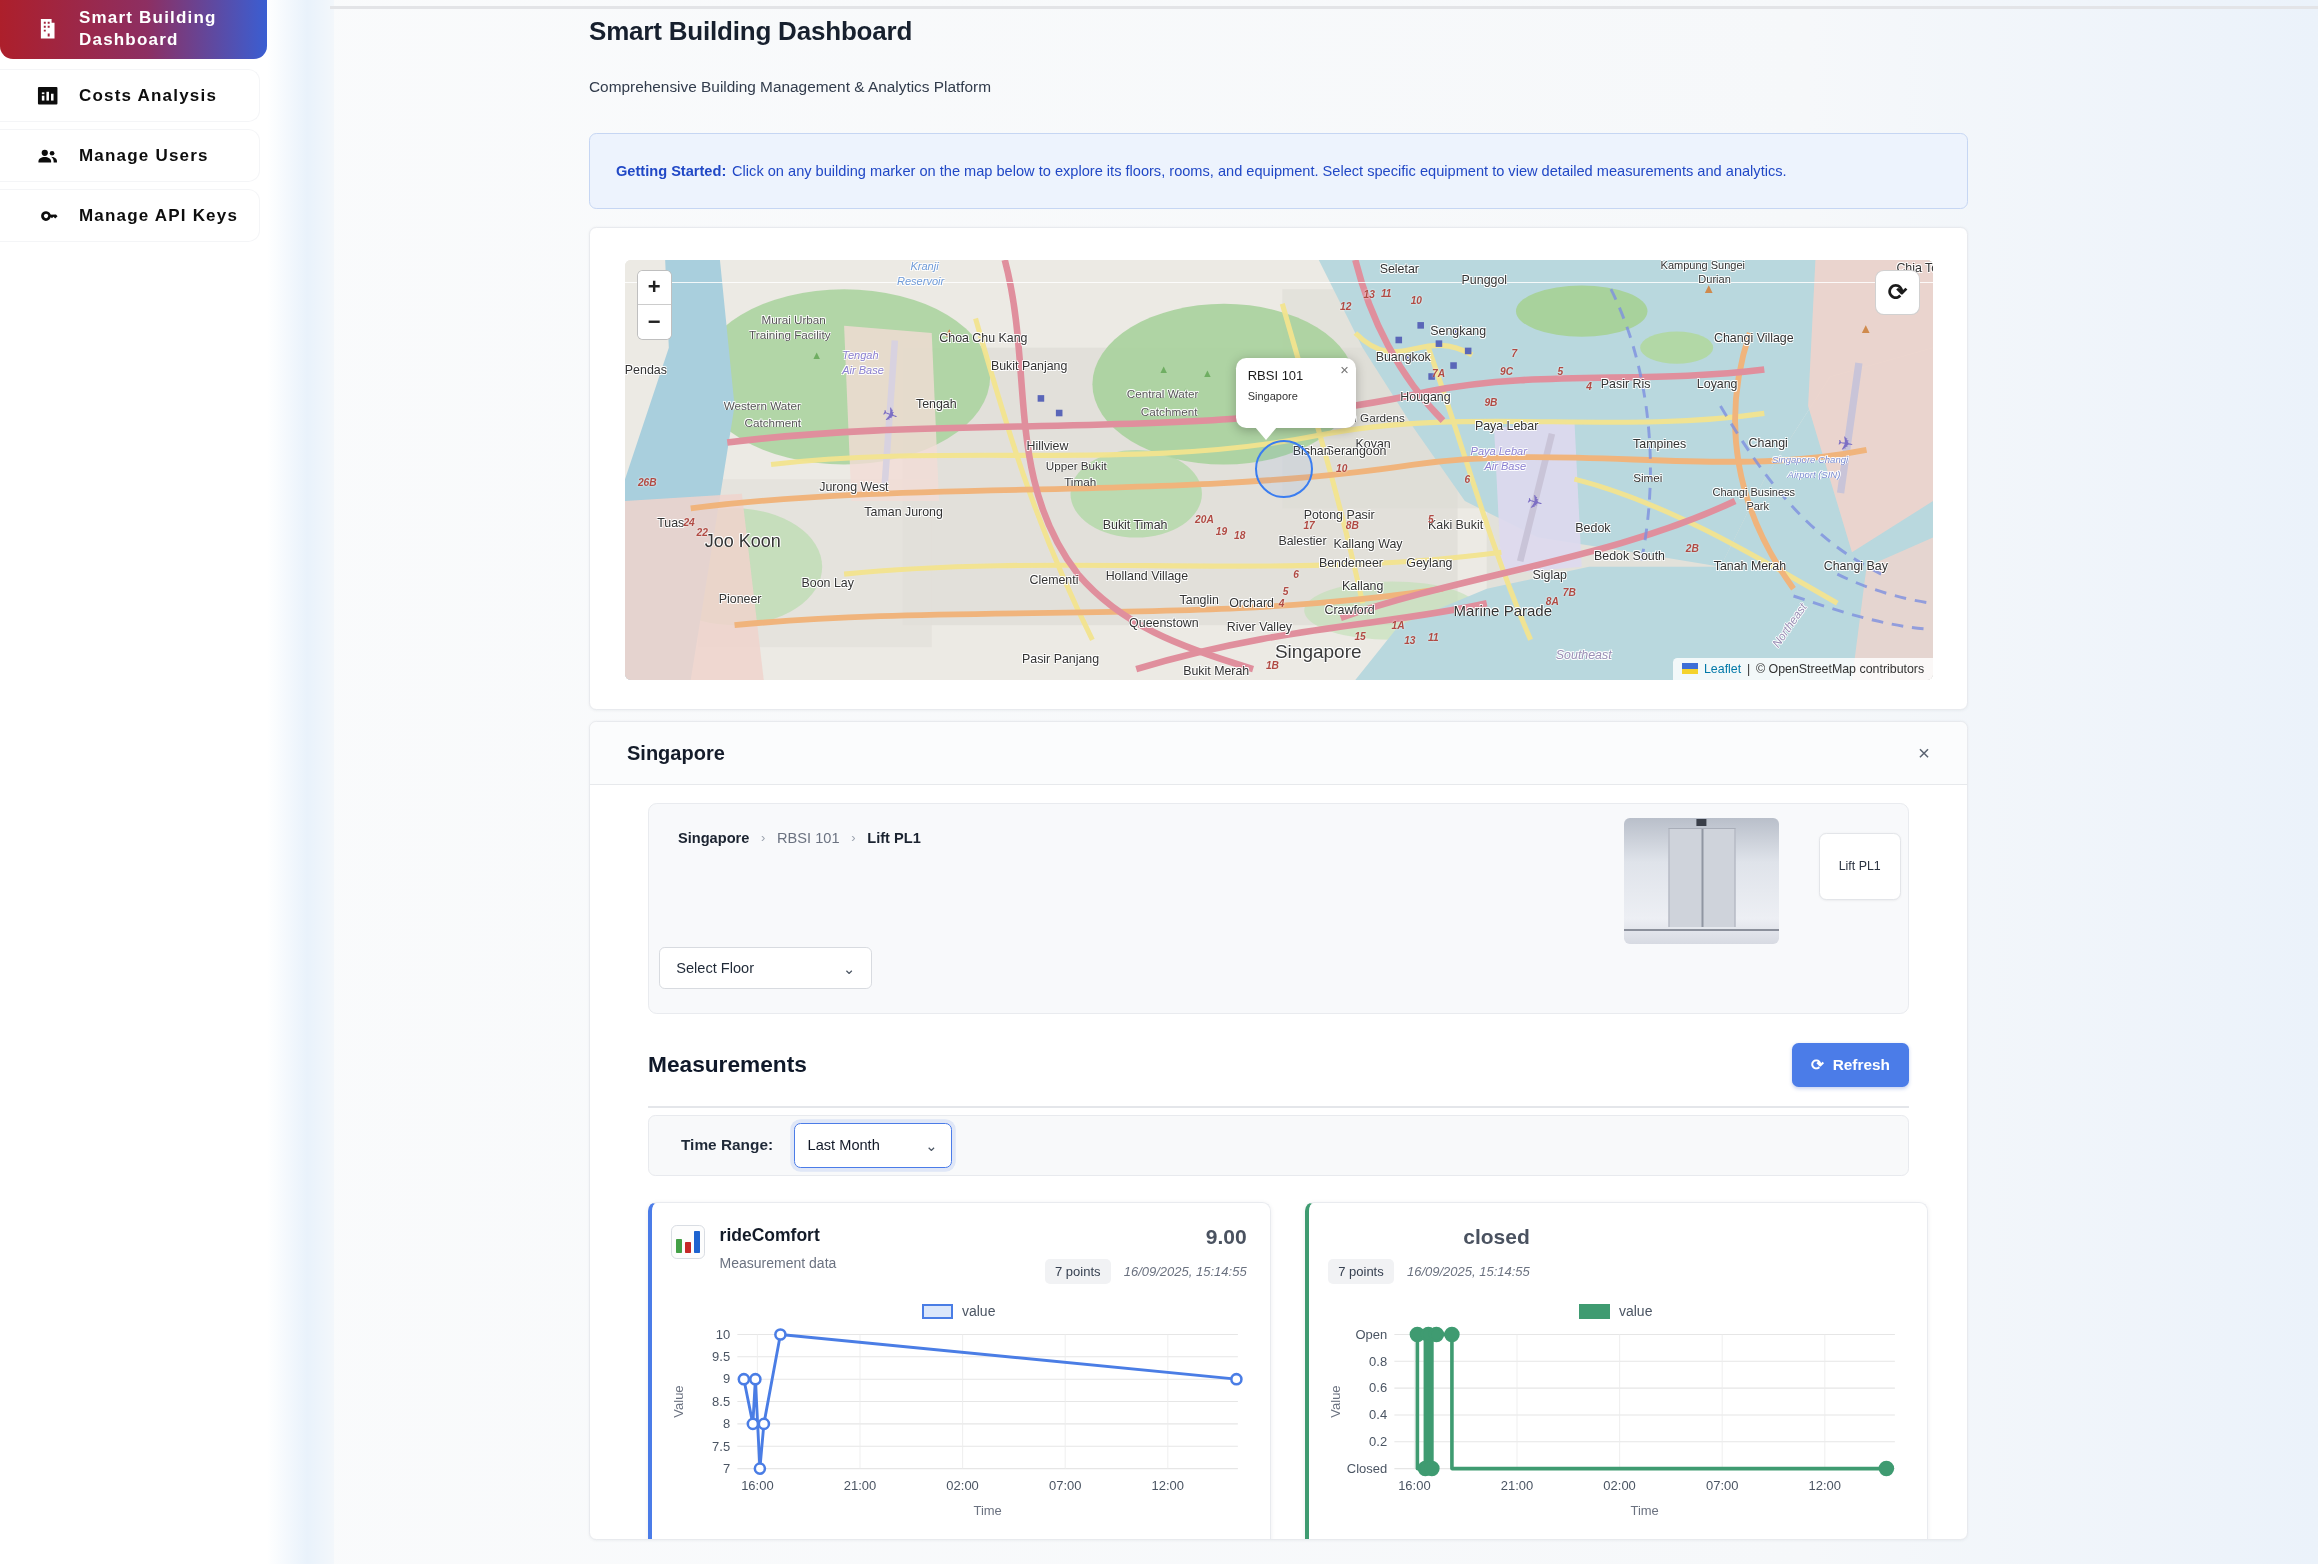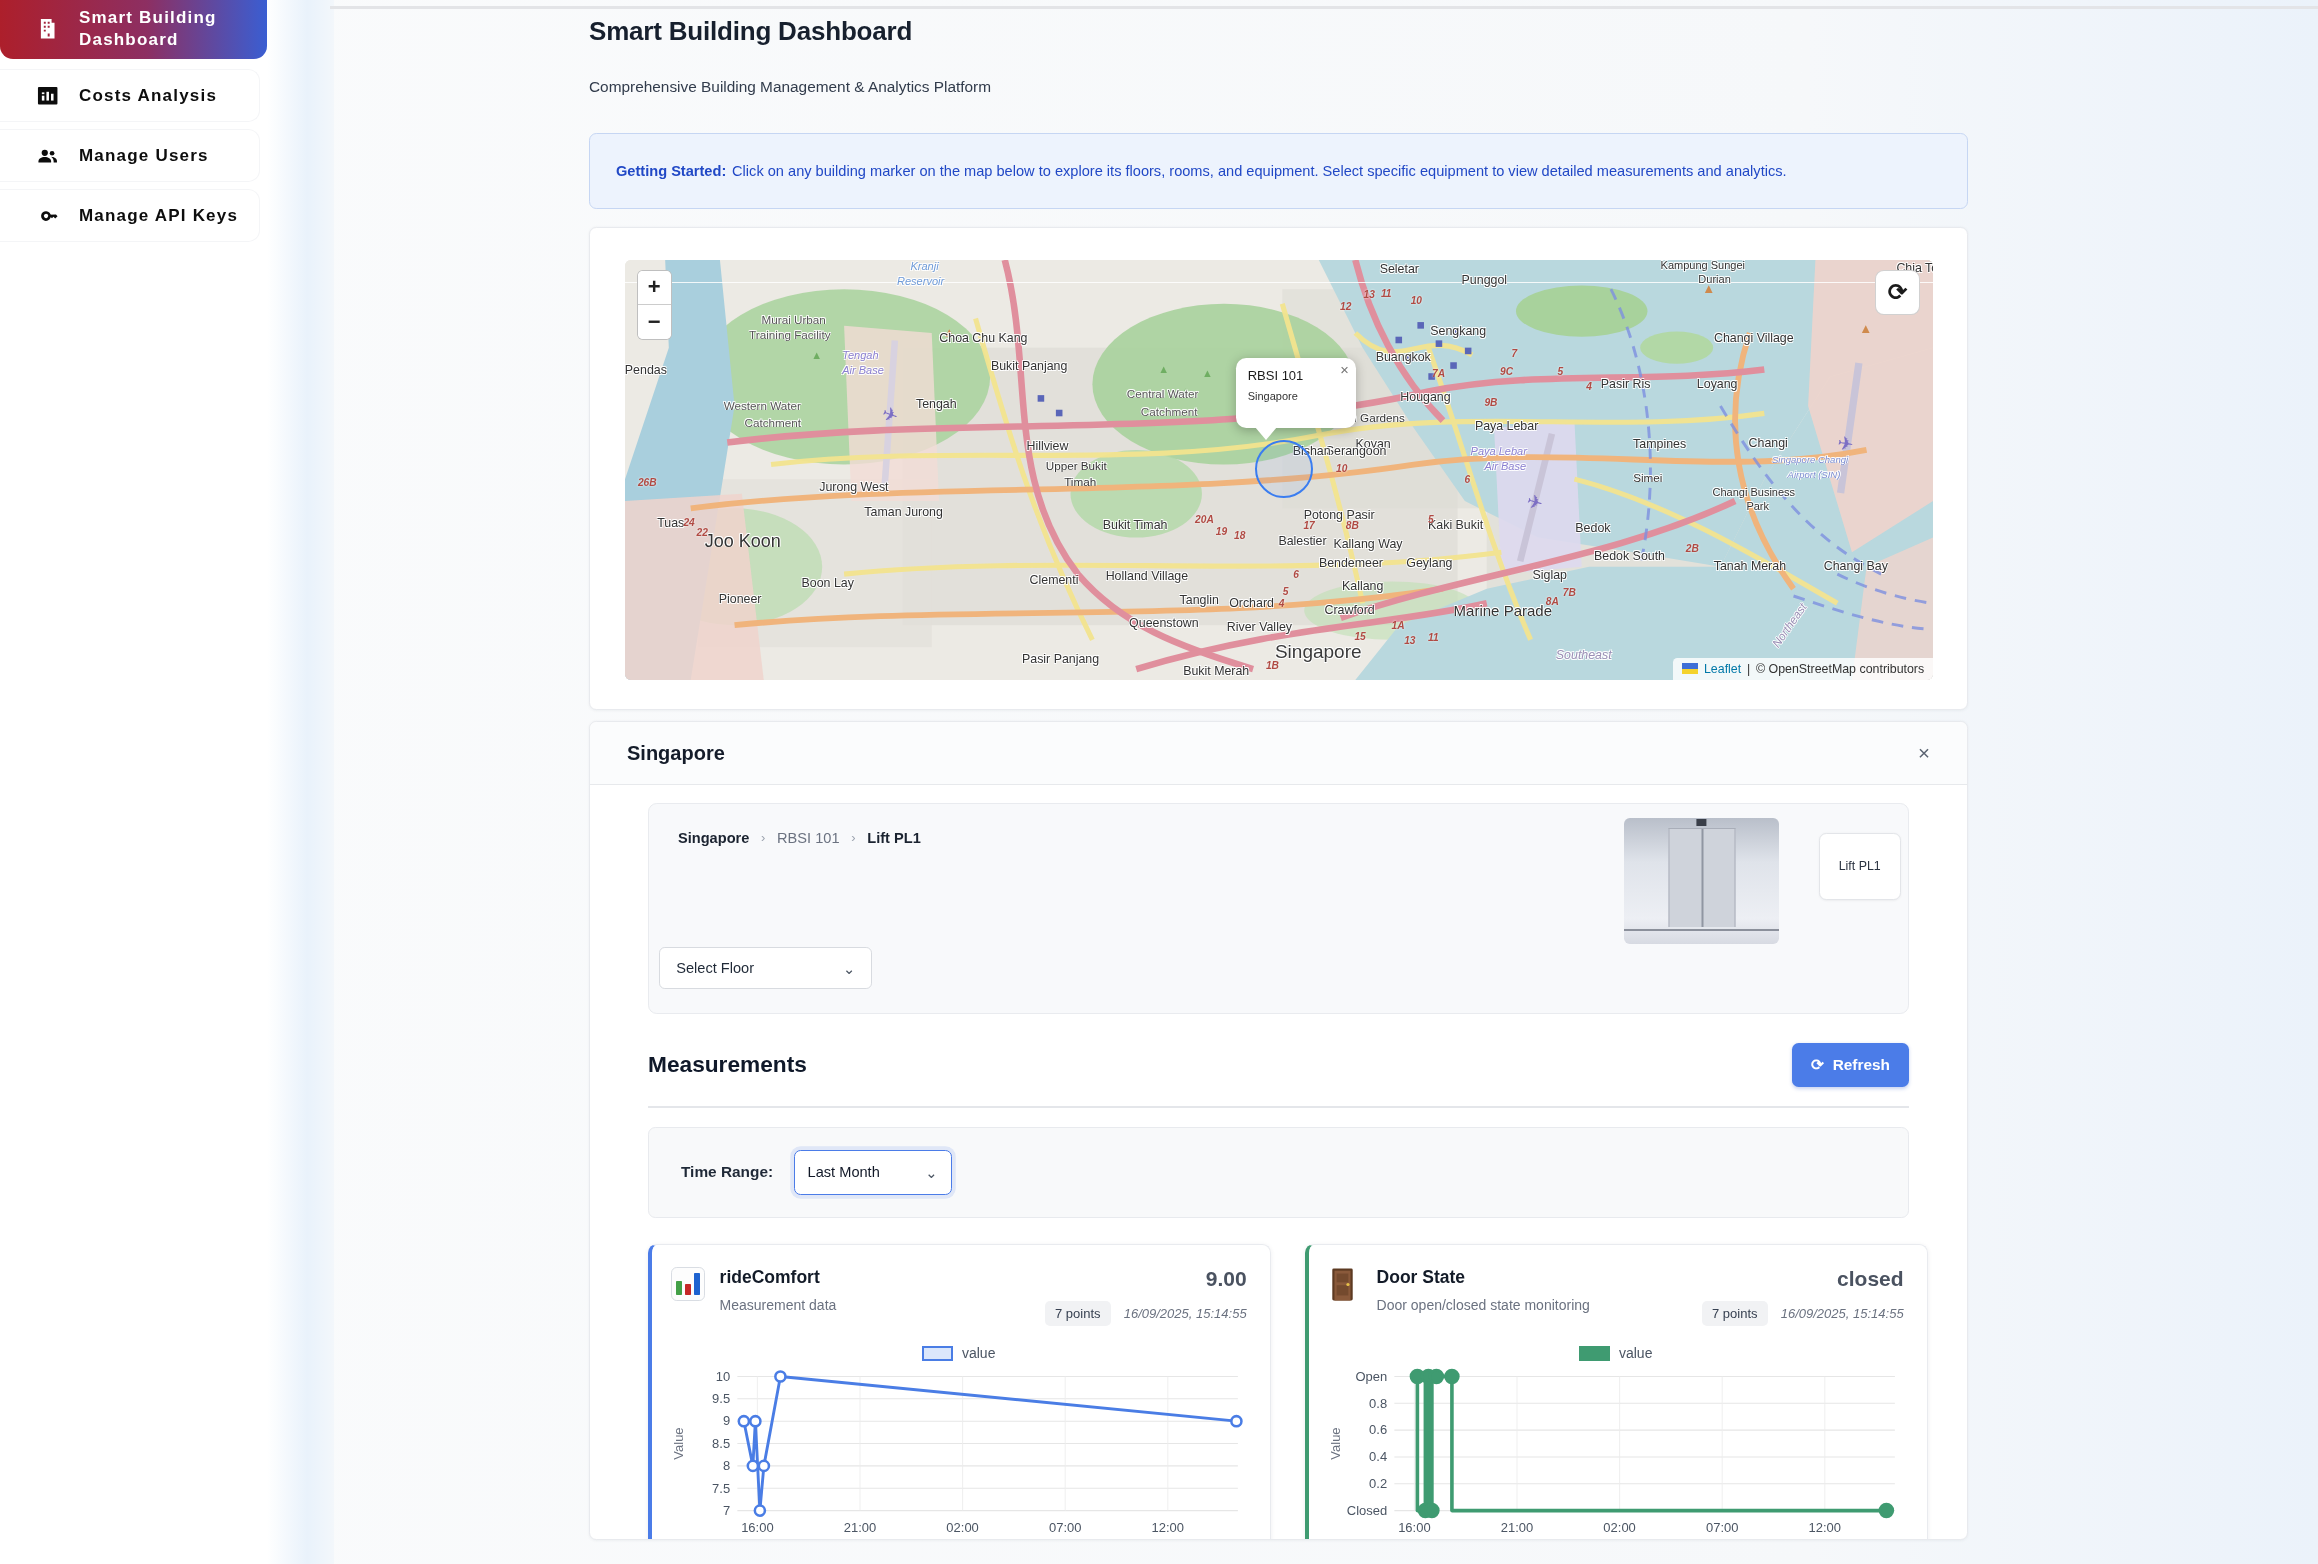--- a/index.html
+++ b/index.html
@@ -95,21 +95,21 @@
                   justify-content:space-between; padding:0 16px; font-size:14.6px; color:#1f2937; cursor:pointer; }
   .chev { color:#4b5563; font-size:14.6px; }
 
   .meas-row { display:flex; align-items:center; justify-content:space-between; margin-top:29px; }
   .meas-title { font-size:22.7px; font-weight:700; color:#10192a; }
   .refresh-btn { display:flex; align-items:center; gap:8.8px; background:#4b7ce8; color:#fff; border:none;
                  border-radius:6.6px; height:44px; padding:0 19px; font-size:15.4px; font-weight:600;
                  font-family:inherit; cursor:pointer; box-shadow:0 1.5px 3.7px rgba(40,80,200,.25); }
   .divider { height:2.2px; background:#e4e6ea; margin-top:19px; }
 
-  .time-panel { margin-top:19px; height:91px; background:#f8f9fa; border:0.7px solid #e8eaee; border-radius:7.3px;
+  .time-panel { margin-top:7px; height:61px; background:#f8f9fa; border:0.7px solid #e8eaee; border-radius:7.3px;
                 display:flex; align-items:center; padding:0 32px; gap:20.5px; }
   .time-label { font-size:15.4px; font-weight:700; color:#1f2937; }
   .time-select { width:158px; height:45px; background:#fff; border:1.5px solid #4b7ce8; border-radius:6.6px;
                  box-shadow:0 0 0 3.7px rgba(75,124,232,.14); display:flex; align-items:center;
                  justify-content:space-between; padding:0 13px; font-size:14.6px; color:#111827; cursor:pointer; }
 
   .cards-row { display:flex; gap:34px; margin-top:26px; }
   .meas-card { position:relative; width:623px; height:365px; background:#fff; border:0.7px solid #e9ebef;
                border-left:4.4px solid #4b7ce8; border-radius:8.8px; box-shadow:0 1.5px 5.8px rgba(20,30,60,.07);
                padding:22px 23.4px 0 19px; }
@@ -542,35 +542,20 @@
                 <circle cx="116.984" cy="76" r="7" fill="#fff" stroke="#4a7de5" stroke-width="3.5"></circle>
                 <circle cx="123.23" cy="200" r="7" fill="#fff" stroke="#4a7de5" stroke-width="3.5"></circle>
                 <circle cx="128.78199999999998" cy="138" r="7" fill="#fff" stroke="#4a7de5" stroke-width="3.5"></circle>
                 <circle cx="151.684" cy="14" r="7" fill="#fff" stroke="#4a7de5" stroke-width="3.5"></circle>
                 <circle cx="783.918" cy="76" r="7" fill="#fff" stroke="#4a7de5" stroke-width="3.5"></circle>
               </svg>
           </article>
 
           <article class="meas-card" style="border-left-color: rgb(63, 155, 113);">
             <div class="mc-head">
-              <div class="mc-left">
-                <div class="mc-icon">
-                  <svg viewBox="0 0 36 48" width="29" height="35">
-                      <rect x="4" y="2" width="28" height="44" rx="2" fill="#5d3a22"></rect>
-                      <rect x="7" y="5" width="22" height="41" fill="#8a5a3b"></rect>
-                      <rect x="10" y="9" width="16" height="12" fill="#744a2e"></rect>
-                      <rect x="10" y="25" width="16" height="14" fill="#744a2e"></rect>
-                      <circle cx="25.5" cy="24" r="2.2" fill="#e8c34a"></circle>
-                    </svg>
-                </div>
-                <div>
-                  <div class="mc-title">Door State</div>
-                  <div class="mc-sub">Door open/closed state monitoring</div>
-                </div>
-              </div>
               <div class="mc-right">
                 <div class="mc-value">closed</div>
                 <div class="mc-meta">
                   <span class="mc-badge">7 points</span>
                   <span class="mc-time">16/09/2025, 15:14:55</span>
                 </div>
               </div>
             </div>
             <div class="mc-legend">
               <span class="lg-box lg-step"></span>

